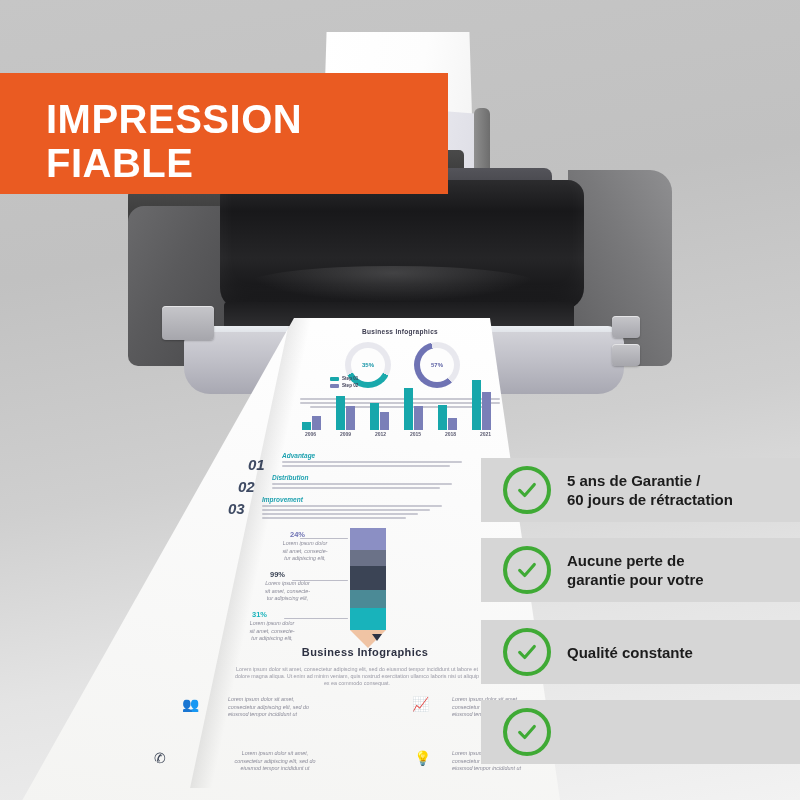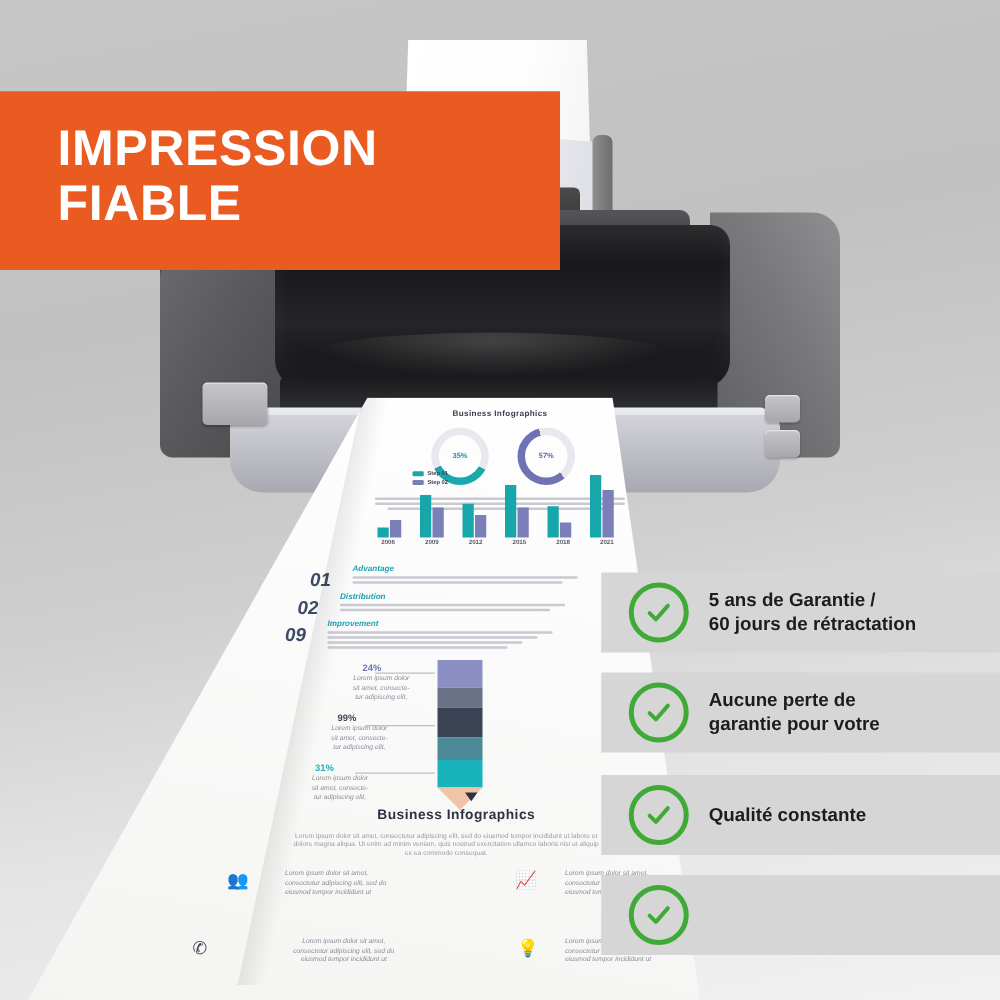--- a/index.html
+++ b/index.html
@@ -158,21 +158,21 @@
 
   .ficon{position:absolute;font-size:14px;}
   .ftext{position:absolute;font-size:5.4px;line-height:7.5px;color:#8a8a98;font-style:italic;}
   .arrow-down{
     position:absolute;left:372px;top:316px;width:0;height:0;
     border-left:5px solid transparent;border-right:5px solid transparent;border-top:7px solid #2d3142;
   }
 
   
   .banner{
-    position:absolute;left:0px;top:73px;width:448px;height:143px;
+    position:absolute;left:0px;top:73px;width:448px;height:121px;
     background:#ea5b22;
   }
   .banner-title{
     position:absolute;left:46px;top:24px;width:390px;
     color:#ffffff;font-size:40px;font-weight:bold;line-height:44px;
     letter-spacing:.5px;
   }
 
   
   .feat{
@@ -289,21 +289,21 @@
             <div class="lorem-line" style="left: 34px; top: 9px; width: 180px;"></div>
             <div class="lorem-line" style="left: 34px; top: 13px; width: 168px;"></div>
           </div>
           <div class="nl-row" style="height: 22px; margin-left: -10px; text-align: right;">
             <div class="nl-num" style="left: 0px; top: 4px;">02</div>
             <div class="nl-head" style="left: 34px; top: 0px;">Distribution</div>
             <div class="lorem-line" style="left: 34px; top: 9px; width: 180px;"></div>
             <div class="lorem-line" style="left: 34px; top: 13px; width: 168px;"></div>
           </div>
           <div class="nl-row" style="height: 30px; margin-left: -20px;">
-            <div class="nl-num" style="left: 0px; top: 4px;">09</div>
+            <div class="nl-num" style="left: 0px; top: 4px;">03</div>
             <div class="nl-head" style="left: 34px; top: 0px;">Improvement</div>
             <div class="lorem-line" style="left: 34px; top: 9px; width: 180px;"></div>
             <div class="lorem-line" style="left: 34px; top: 13px; width: 168px;"></div>
             <div class="lorem-line" style="left: 34px; top: 17px; width: 156px;"></div>
             <div class="lorem-line" style="left: 34px; top: 21px; width: 144px;"></div>
           </div>
         </div>
 
       <div class="funnel">
         <div class="fseg" style="height:22px;background:#8b8fc4"></div>

